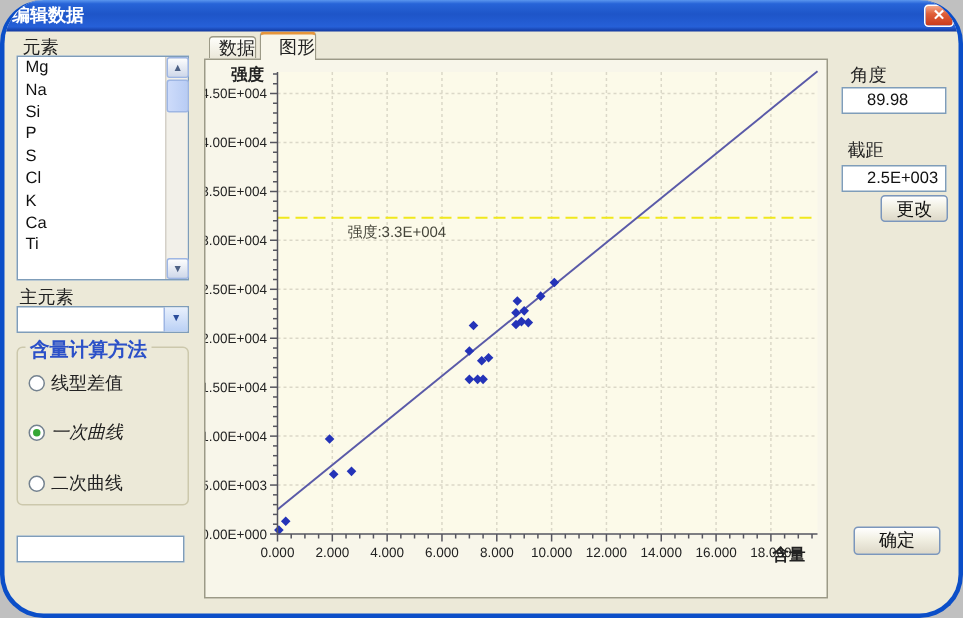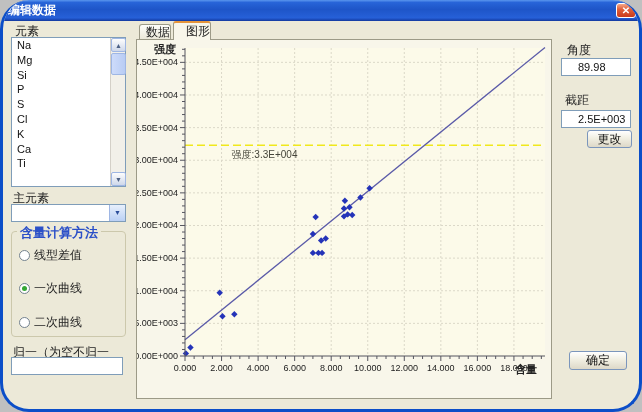--- a/index.html
+++ b/index.html
@@ -107,22 +107,22 @@
 
   <div id="titlebar">
     <span>编辑数据</span>
     <div id="close-btn">✕</div>
   </div>
 
   <div class="lbl" style="left:12px; top:23px;">元素</div>
 
   <div id="element-list">
     <div style="position:absolute; left:0; top:0; width:99px;">
+      <div class="list-item">Mg</div>
       <div class="list-item">Na</div>
-      <div class="list-item">Mg</div>
       <div class="list-item">Si</div>
       <div class="list-item">P</div>
       <div class="list-item">S</div>
       <div class="list-item">Cl</div>
       <div class="list-item">K</div>
       <div class="list-item">Ca</div>
       <div class="list-item">Ti</div>
     </div>
     <div id="list-scrollbar">
       <div class="sb-arrow" style="top:0;">▲</div>
@@ -136,31 +136,30 @@
     <span style="font-size:11px; line-height:16px; padding-left:3px;"></span>
     <div id="combo-btn">▼</div>
   </div>
 
   <div id="method-group">
     <div id="method-group-label">含量计算方法</div>
     <div class="radio-row" style="top:16px;">
       <div class="radio-circle"></div>
       <span class="radio-label">线型差值</span>
     </div>
-    <div class="radio-row" style="top:49px;">
+    <div class="radio-row" style="top:49px;font-style:italic;">
       <div class="radio-circle checked"></div>
       <span class="radio-label">一次曲线</span>
     </div>
     <div class="radio-row" style="top:83px;">
       <div class="radio-circle"></div>
       <span class="radio-label">二次曲线</span>
     </div>
   </div>
 
-  <div class="lbl" style="left:10px; top:344px;">归一（为空不归一</div>
   <div class="input" style="left:8px; top:357px; width:112px; height:18px;"></div>
 
   <div id="tab-data" class="tab">数据</div>
   <div id="tab-graph" class="tab">图形</div>
 
   <div id="tab-page">
     <svg id="chart-svg" width="414" height="358">
         <rect x="48" y="8" width="360" height="308" fill="#FCFAE9"></rect>
         <line x1="84.5482233502538" y1="8" x2="84.5482233502538" y2="316" stroke="#DBD8C8" stroke-width="1" stroke-dasharray="2,2"></line>
         <line x1="121.09644670050761" y1="8" x2="121.09644670050761" y2="316" stroke="#DBD8C8" stroke-width="1" stroke-dasharray="2,2"></line>

